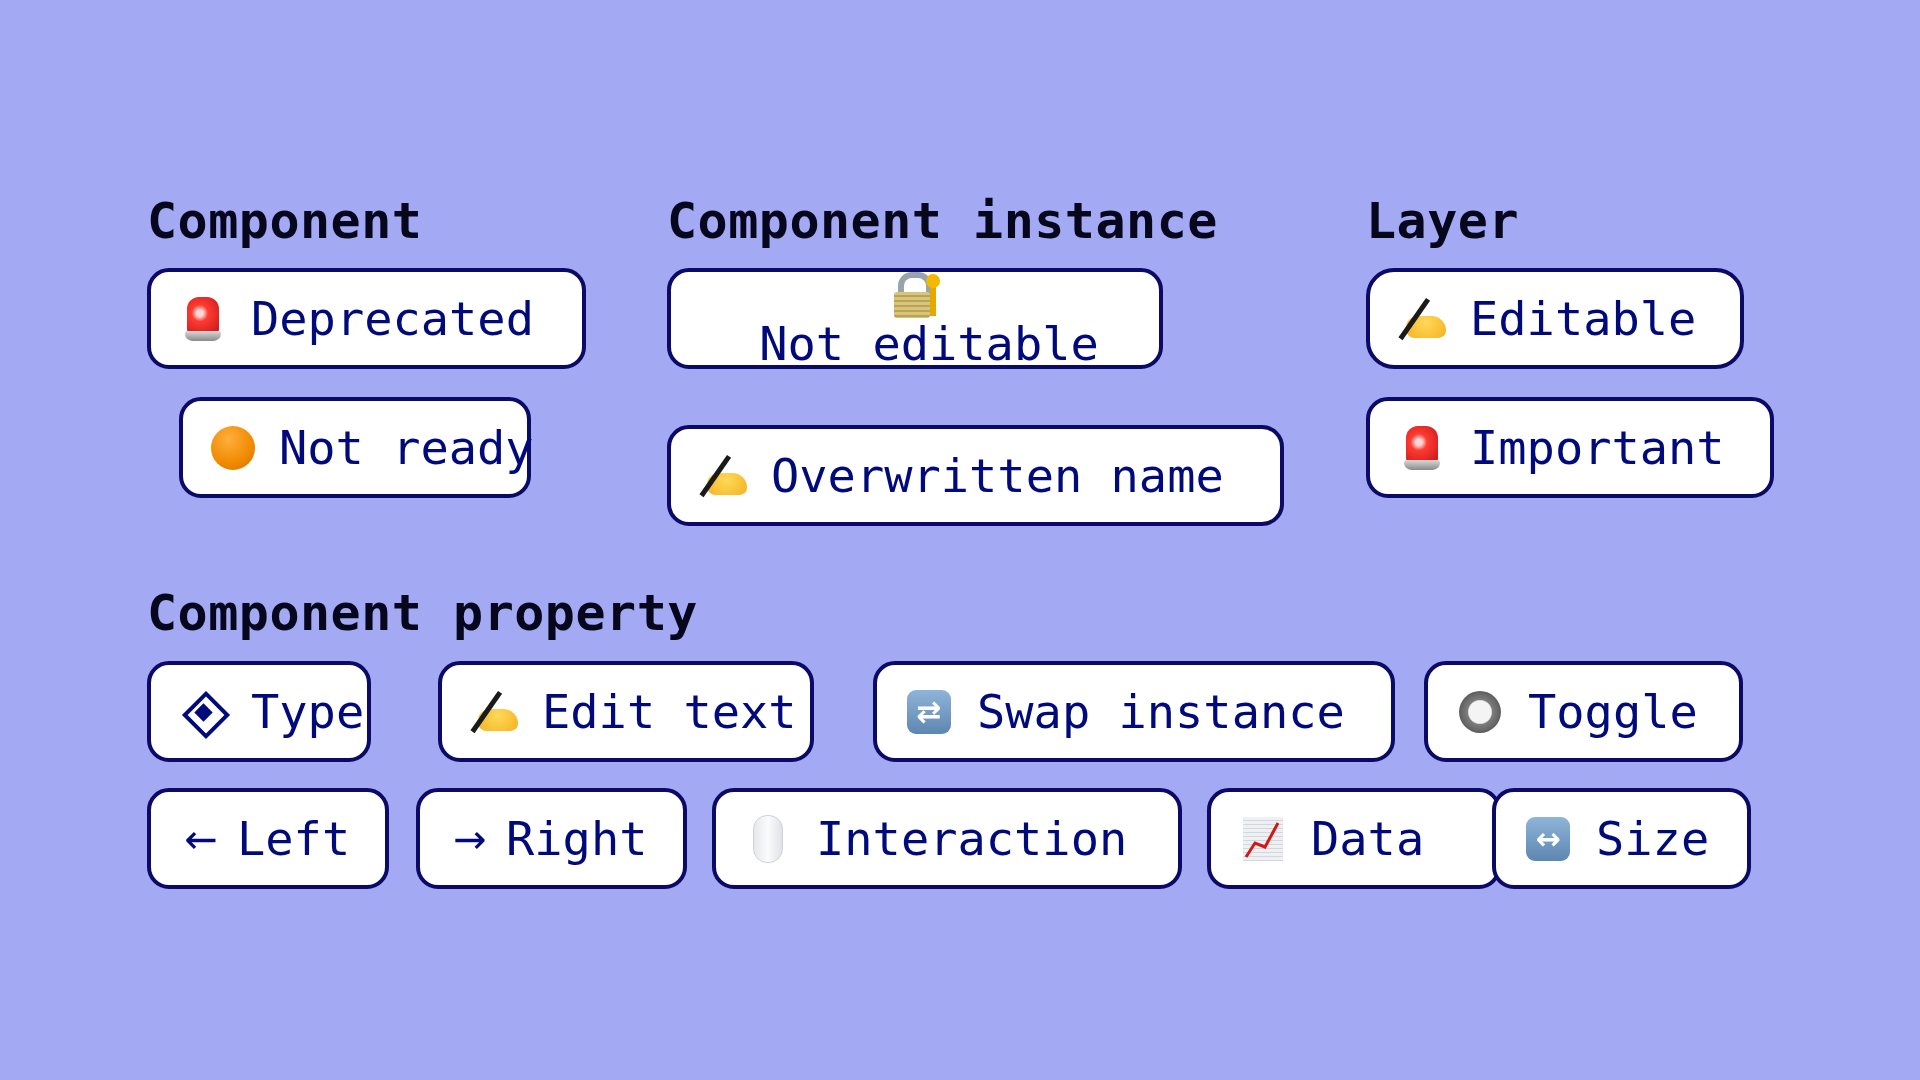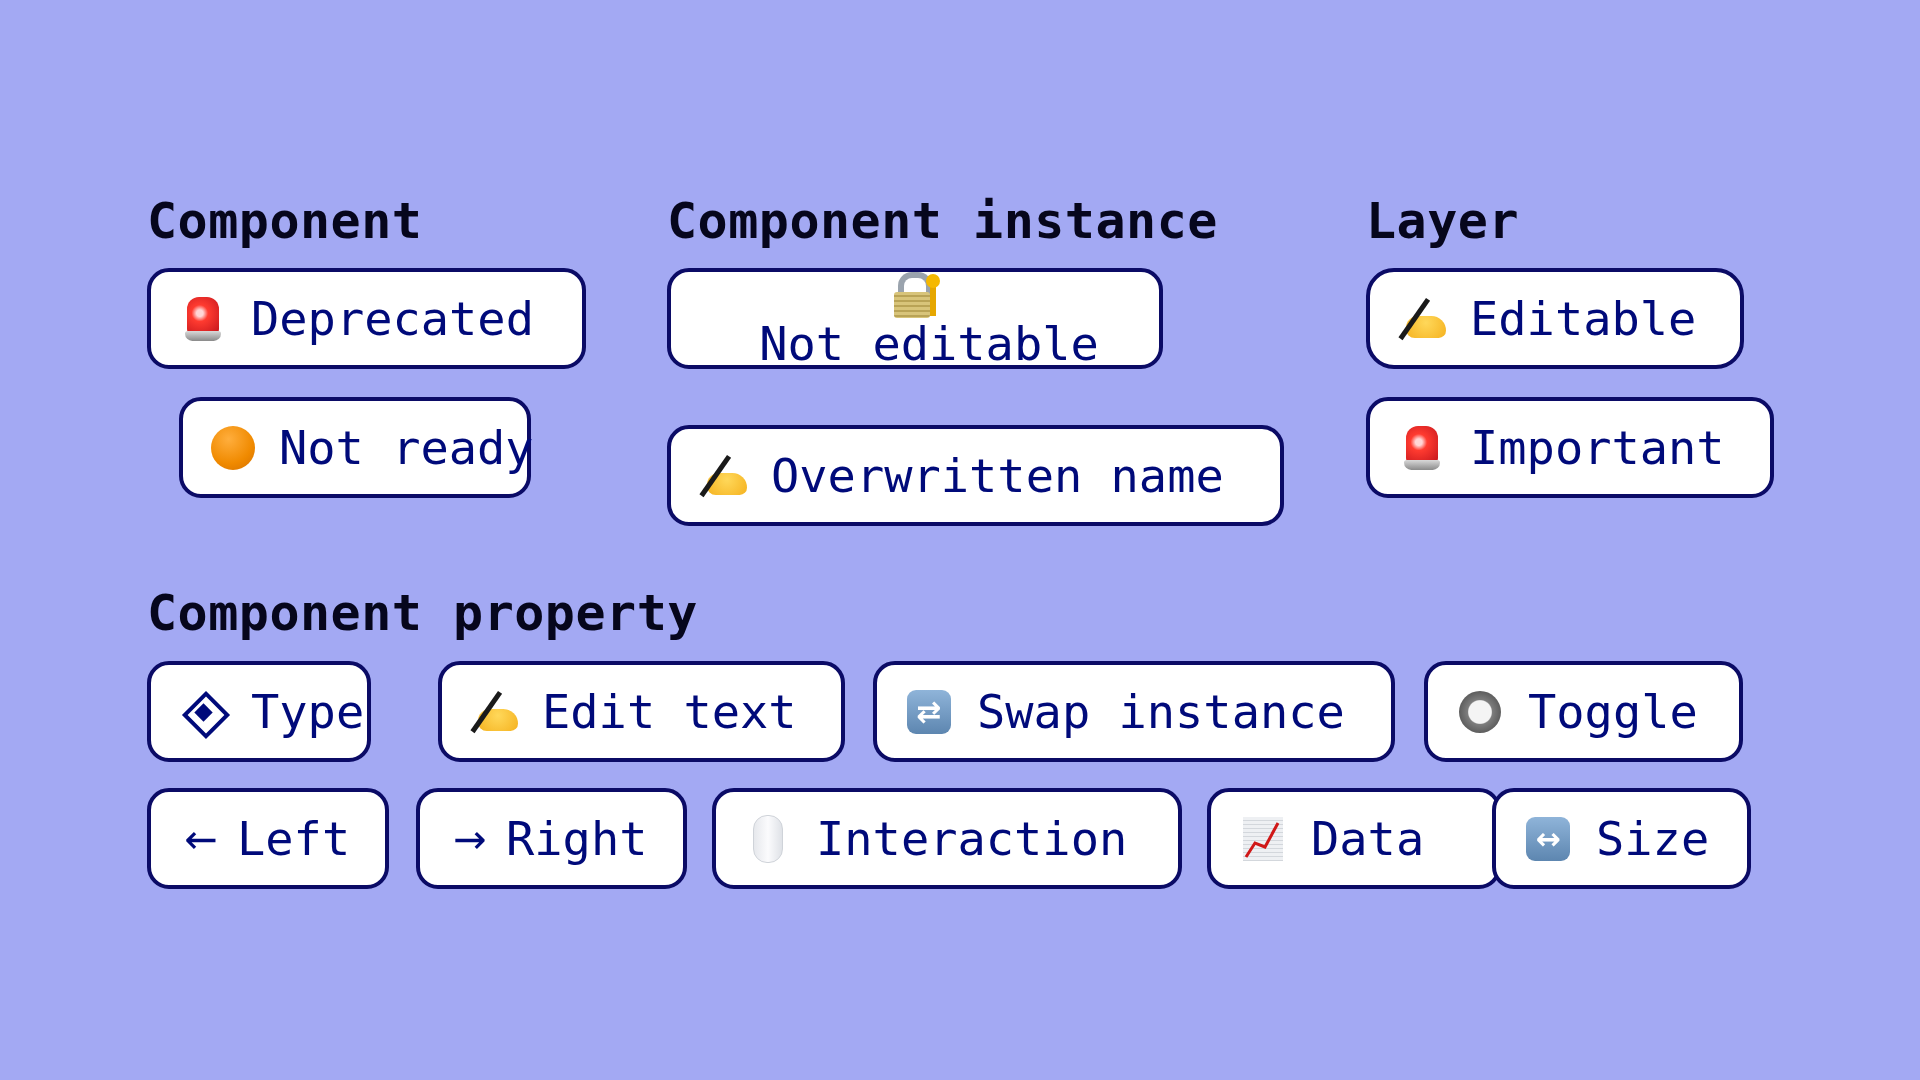--- a/index.html
+++ b/index.html
@@ -204,21 +204,21 @@
 
 <h2 class="heading" style="left:147px; top:588px;">Component property</h2>
 
 <div class="chip" style="left:147px; top:661px; width:224px;">
   <span class="emoji">
     <span class="ic-diamond"><span class="outer"></span><span class="inner"></span></span>
   </span>
   <span class="label">Type</span>
 </div>
 
-<div class="chip" style="left:438px; top:661px; width:407px;">
+<div class="chip" style="left:438px; top:661px; width:376px;">
   <span class="emoji">
     <span class="ic-hand"><span class="palm"></span><span class="pen"></span></span>
   </span>
   <span class="label">Edit text</span>
 </div>
 
 <div class="chip" style="left:873px; top:661px; width:522px;">
   <span class="emoji">
     <span class="ic-square">⇄</span>
   </span>

